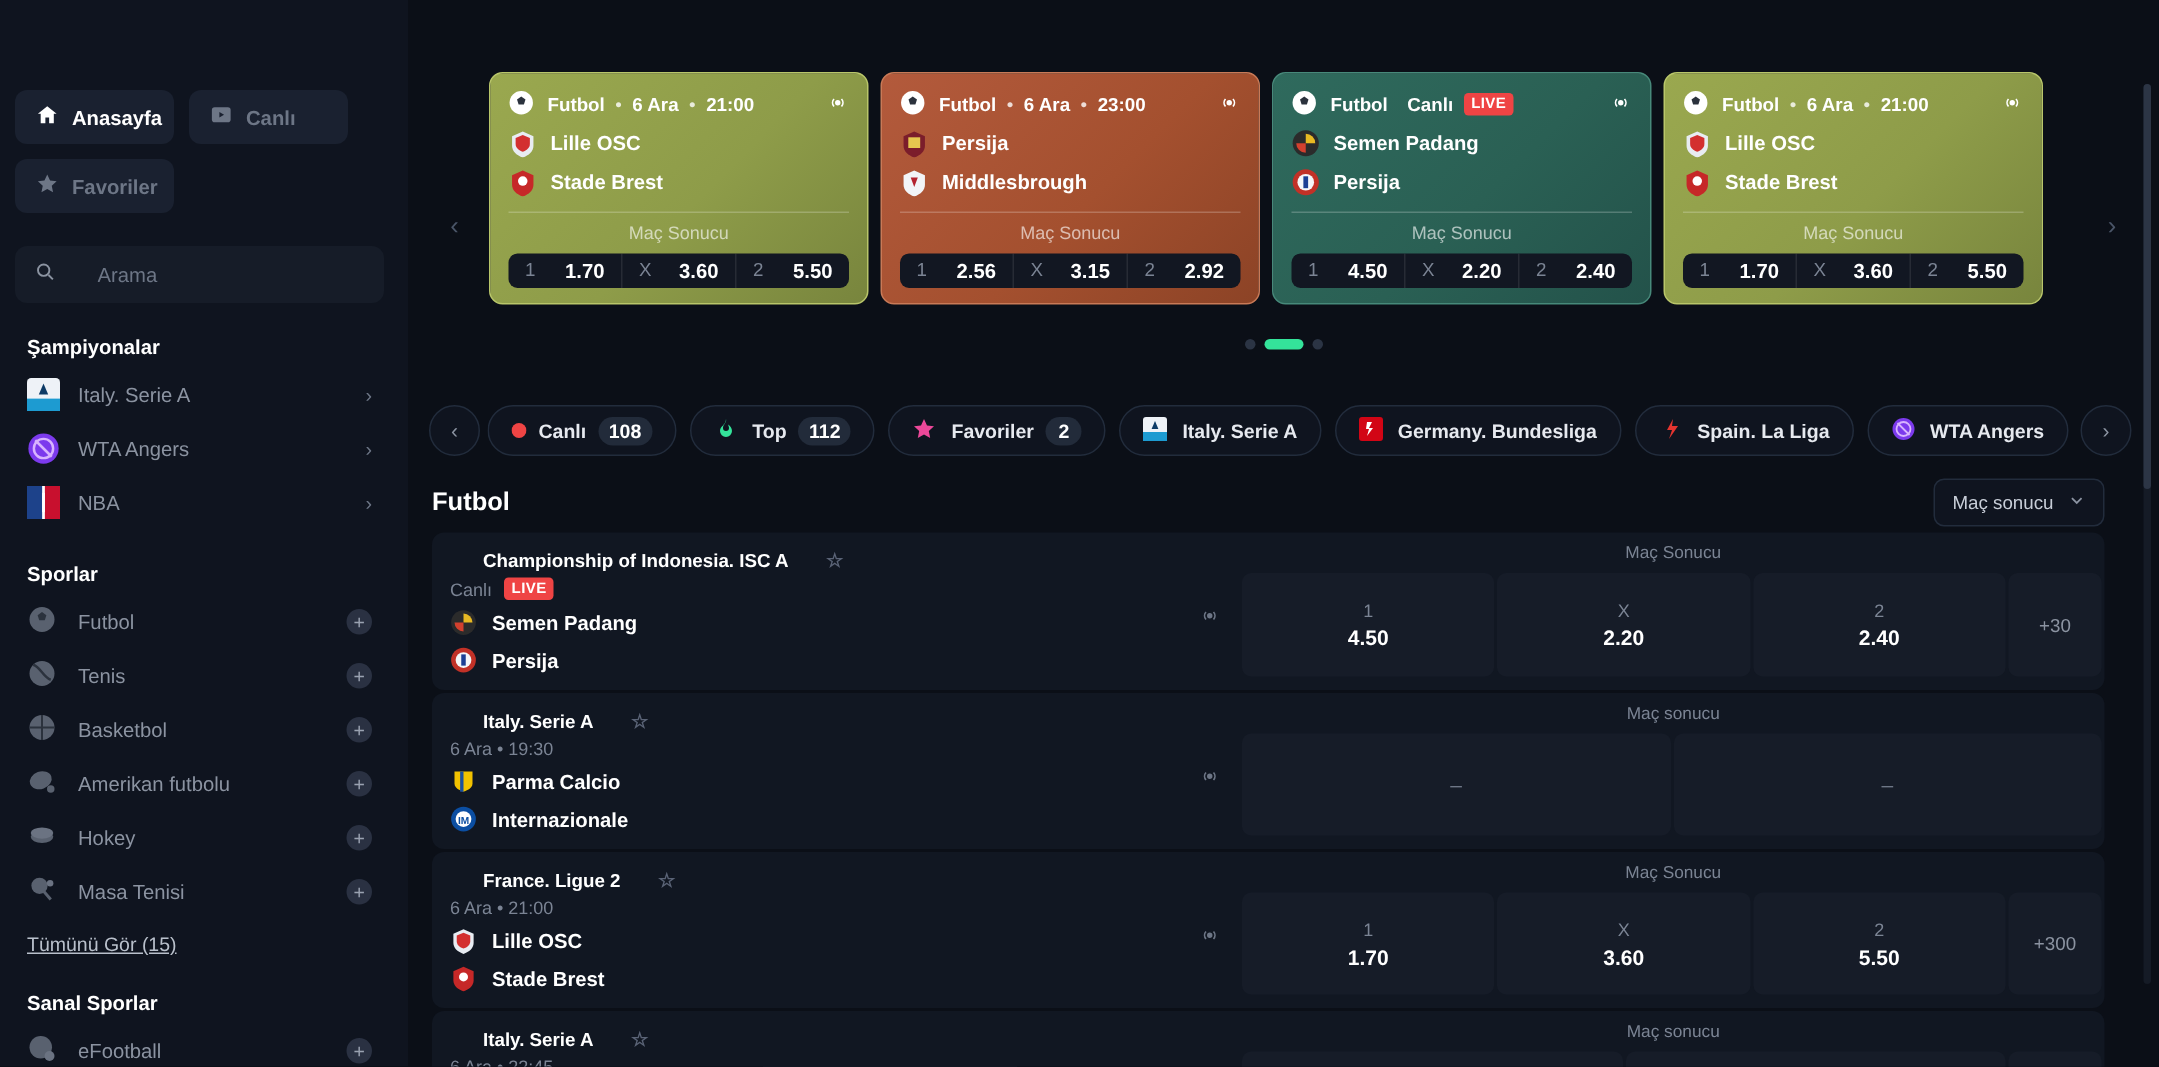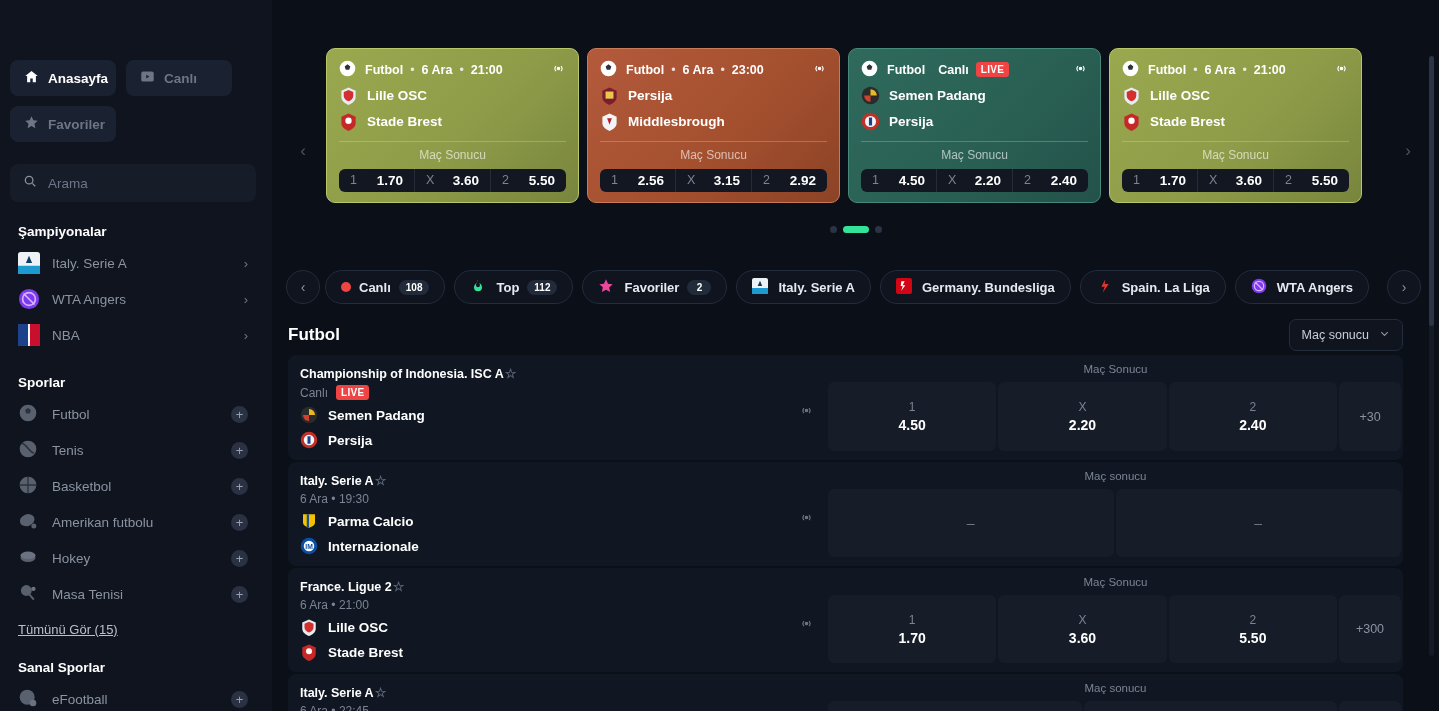--- a/index.html
+++ b/index.html
@@ -26,21 +26,21 @@
     height: 36px; padding: 0 14px;
     background: #1a2130; border-radius: 8px;
     font-size: 13.5px; font-weight: 700; color: #6d7686;
     cursor: pointer; white-space: nowrap;
   }
   .nav-pill.active { color: #ffffff; }
   .nav-pill.w-half { width: 106px; }
   .nav-pill svg { flex: 0 0 auto; }
 
   .search-box {
-    display: flex; align-items: center; gap: 11px;
+    display: flex; align-items: center; gap: 28px;
     height: 38px; margin-top: 22px; margin-bottom: 10px;
     background: #161c28; border-radius: 8px; padding: 0 13px;
     cursor: text;
   }
   .search-box input {
     background: transparent; border: none; outline: none;
     color: #c8ced8; font-size: 13.5px;
     font-family: "Liberation Sans", sans-serif; width: 100%;
   }
   .search-box input::placeholder { color: #6d7686; }
@@ -142,21 +142,21 @@
     display: flex; gap: 9px; overflow: hidden;
   }
   .chip {
     display: flex; align-items: center; gap: 8px;
     height: 34px; padding: 0 15px; border-radius: 18px;
     border: 1px solid #222c3c; background: #0f141f;
     font-size: 13px; font-weight: 700; color: #e6e9ef;
     white-space: nowrap; cursor: pointer; flex: 0 0 auto;
   }
   .chip .cnt {
-    background: #222b3a; color: #fff; font-size: 10px; font-weight: 700;
+    background: #222b3a; color: #fff; font-size: 13px; font-weight: 700;
     border-radius: 10px; padding: 2px 7px; min-width: 24px; text-align: center;
   }
   .chip-icon { width: 18px; height: 18px; flex: 0 0 auto; }
 
   
   #list-head {
     display: flex; align-items: center; justify-content: space-between;
     padding: 0 36px 0 16px; height: 40px; margin-top: 2px;
   }
   #list-head .h-title { font-size: 17px; font-weight: 700; color: #fff; }
@@ -168,22 +168,22 @@
   }
 
   
   #rows { margin-left: 16px; margin-right: 36px; }
   .mrow {
     display: flex; background: #111722; border-radius: 8px;
     margin-bottom: 2px; min-height: 96px; overflow: hidden; cursor: pointer;
   }
   .mr-left { width: 540px; padding: 11px 12px 10px 12px; position: relative; }
   .mr-league {
-    display: flex; align-items: flex-end; gap: 1px;
-    font-size: 12.5px; font-weight: 700; color: #fff;
+    display: flex; align-items: flex-end; gap: 25px;
+    font-size: 12.5px; font-weight: 700; color: #fff; margin-left: 22px;
   }
   .star { color: #5a6376; font-size: 13px; cursor: pointer; }
   .mr-time {
     font-size: 12px; color: #7b8494; margin-top: 4px;
     display: flex; align-items: center; gap: 8px;
   }
   .mr-team {
     display: flex; align-items: center; gap: 9px; margin-top: 6px;
     font-size: 13.5px; font-weight: 700; color: #fff;
   }

